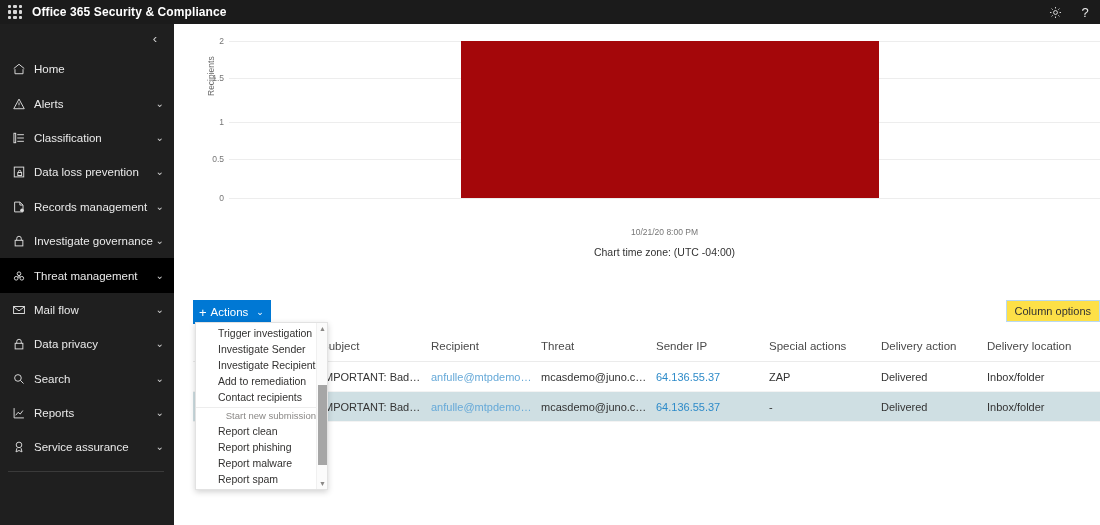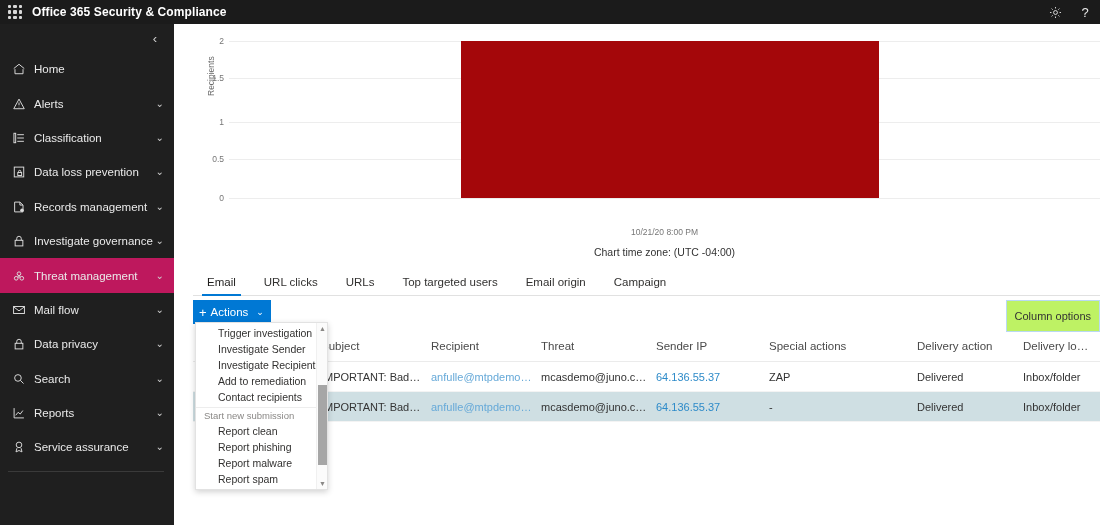--- a/index.html
+++ b/index.html
@@ -56,21 +56,21 @@
   #collapse-btn {
     color: #cfcfcf; font-size: 13px; cursor: pointer;
     width: 18px; text-align: center; line-height: 1;
   }
   .nav-item {
     height: 34.4px;
     display: flex; align-items: center;
     padding-left: 9px; padding-right: 10px;
     cursor: pointer; position: relative;
   }
-  .nav-item.active { background: #be185d; }
+  .nav-item.active { background: #000000; }
   .nav-ico {
     width: 20px; height: 16px; flex: 0 0 20px;
     display: flex; align-items: center; justify-content: center;
     color: #dcdcdc;
   }
   .nav-ico svg { display: block; }
   .nav-label {
     font-size: 11.5px; color: #eaeaea;
     margin-left: 5px; white-space: nowrap;
   }
@@ -167,23 +167,23 @@
     background: #0078d4; color: #ffffff;
     display: flex; align-items: center;
     padding: 0 7px 0 6px;
     font-size: 11.5px; cursor: pointer;
     border: none;
   }
   #actions-plus { font-size: 13px; margin-right: 4px; line-height: 1; }
   #actions-chev { margin-left: 8px; font-size: 9px; line-height: 1; }
   #column-options {
     position: absolute; right: 0; top: 0;
-    height: 32px;
+    height: 22px;
     border: 1px solid #b9d9f2;
-    background: #bef264;
+    background: #fde047;
     display: flex; align-items: center;
     padding: 0 8px;
     font-size: 11px; color: #333333;
     cursor: pointer; white-space: nowrap;
   }
 
   
   #table { position: absolute; top: 306px; left: 19px; width: 907px; }
   #table-head {
     display: flex; align-items: center;
@@ -195,21 +195,21 @@
     padding-right: 8px;
     overflow: hidden; white-space: nowrap; text-overflow: ellipsis;
   }
   .col-check { flex: 0 0 36px; }
   .col-date { flex: 0 0 92px; }
   .col-subject { flex: 0 0 110px; }
   .col-recipient { flex: 0 0 110px; }
   .col-sender { flex: 0 0 115px; }
   .col-ip { flex: 0 0 113px; }
   .col-special { flex: 0 0 112px; }
-  .col-delivact { flex: 0 0 106px; margin-left: 36px; }
+  .col-delivact { flex: 0 0 106px; }
   .col-delivloc { flex: 1 1 auto; }
   .tr {
     display: flex; align-items: center;
     height: 30px;
     font-size: 11px; color: #333333;
     border-bottom: 1px solid #f3f3f3;
     cursor: pointer;
   }
   .tr.selected { background: #cfdfe3; }
   .cell-link { color: #66a9d8; }
@@ -239,20 +239,21 @@
     font-size: 10.5px; color: #323130;
     white-space: nowrap; cursor: pointer;
   }
   .menu-header {
     height: 16px; line-height: 16px;
     padding-left: 8px;
     font-size: 9.5px; color: #8a8886;
     white-space: nowrap;
     border-top: 1px solid #ededed;
     margin-top: 2px;
+    text-align: right;
   }
   #menu-scrollbar {
     flex: 0 0 11px;
     background: #fbfbfb;
     border-left: 1px solid #f0f0f0;
     position: relative;
     cursor: pointer;
   }
   .sb-arrow {
     position: absolute; left: 0; width: 11px; height: 11px;
@@ -453,40 +454,20 @@
       <div class="gridline" style="top:54px;"></div>
       <div class="gridline" style="top:98px;"></div>
       <div class="gridline" style="top:135px;"></div>
       <div class="gridline" style="top:174px;"></div>
       <div id="bar" style="left:232px; width:418px; top:17px; height:157px;"></div>
       <div id="x-tick-label">10/21/20 8:00 PM</div>
     </div>
     <div id="chart-tz">Chart time zone: (UTC -04:00)</div>
   </section>
 
-  <div id="tabs">
-    <div class="tab selected">
-        <span>Email</span>
-      </div>
-    <div class="tab">
-        <span>URL clicks</span>
-      </div>
-    <div class="tab">
-        <span>URLs</span>
-      </div>
-    <div class="tab">
-        <span>Top targeted users</span>
-      </div>
-    <div class="tab">
-        <span>Email origin</span>
-      </div>
-    <div class="tab">
-        <span>Campaign</span>
-      </div>
-  </div>
 
   <div id="commandbar">
     <div id="actions-btn">
       <span id="actions-plus">+</span>
       <span>Actions</span>
       <span id="actions-chev">⌄</span>
     </div>
 
     <div id="column-options">
       <span>Column options</span>

